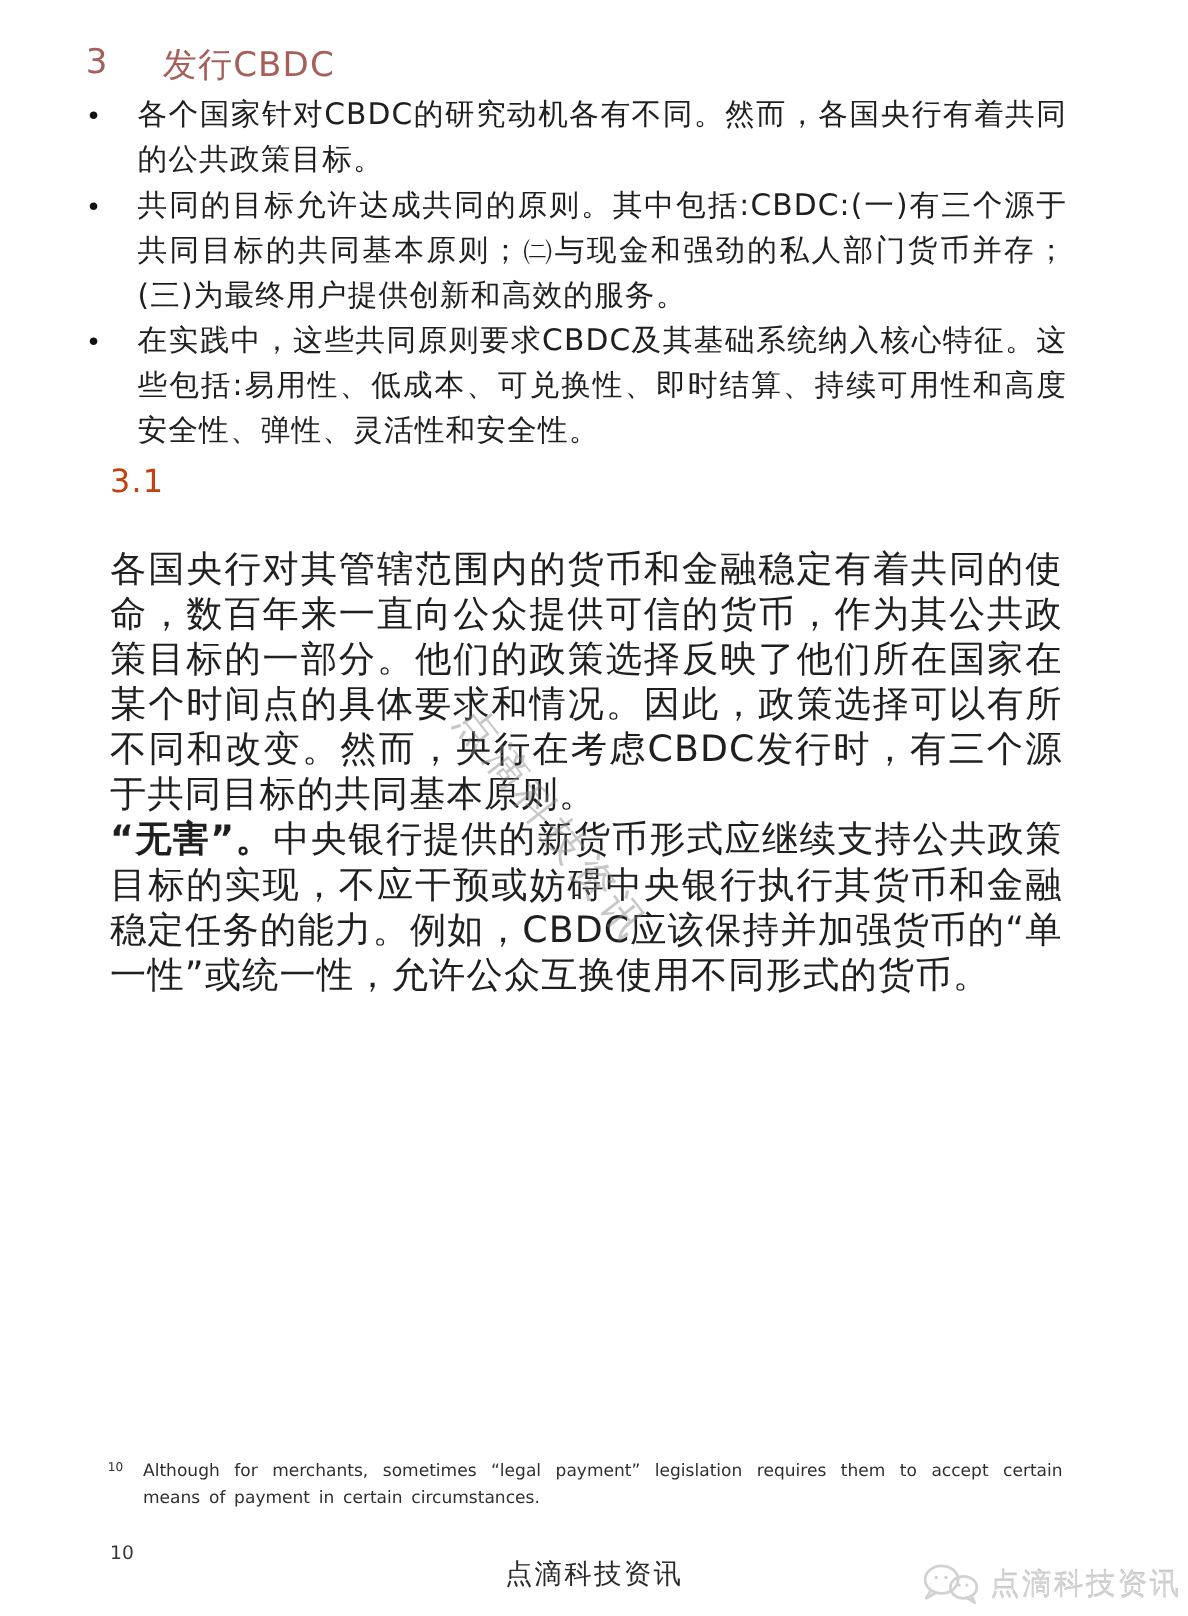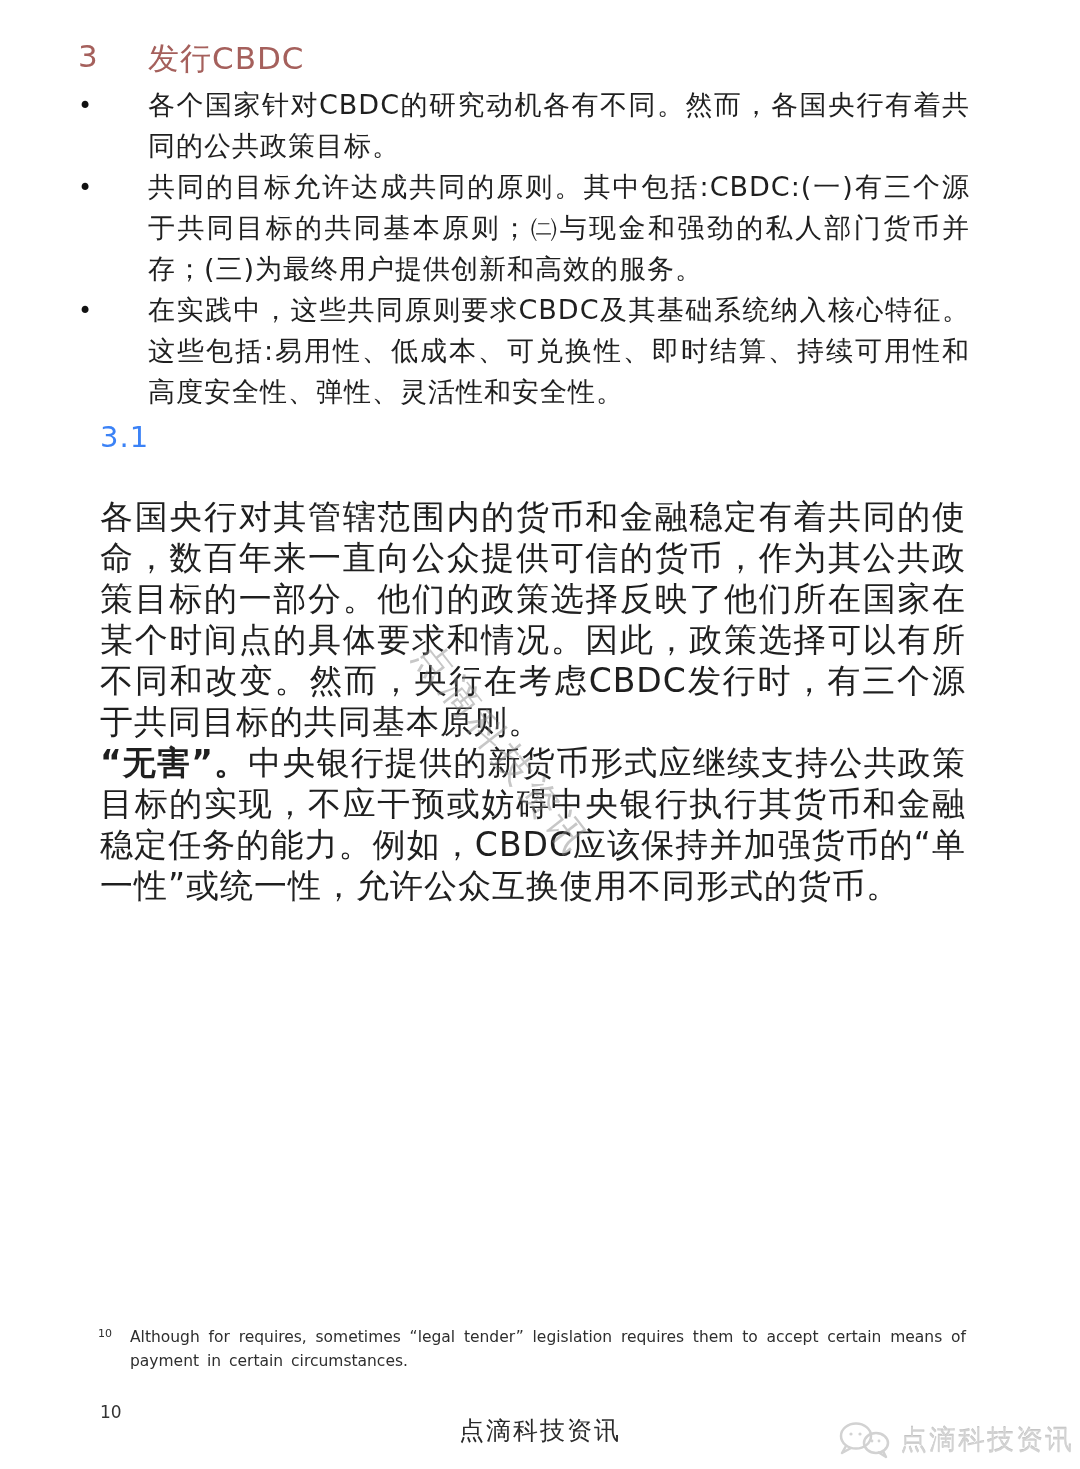--- a/index.html
+++ b/index.html
@@ -22,26 +22,26 @@
   .bullet-list{
     position:absolute;top:84px;left:78px;width:892px;
   }
   .bullet-item{display:flex;align-items:flex-start;}
   .bullet-dot{
     width:47px;flex:0 0 47px;font-size:24px;line-height:41px;color:#111;
     padding-top:2px;
   }
   .bullet-text{
     flex:1;font-size:27px;line-height:41px;letter-spacing:1px;
-    text-align:justify;color:#1f1f1f;margin-left:23px;
+    text-align:justify;color:#1f1f1f;
   }
   
   .sub-heading{
     position:absolute;top:420px;left:100px;
-    font-size:29px;color:#3b82f6;letter-spacing:1px;
+    font-size:29px;color:#c2410c;letter-spacing:1px;
     display:flex;
   }
   .sub-heading .num{display:inline-block;width:76px;}
   
   .body-block{
     position:absolute;top:496px;left:100px;width:866px;
   }
   .para{
     font-size:33px;line-height:41px;letter-spacing:1px;
     text-align:justify;color:#1f1f1f;
@@ -120,21 +120,21 @@
     </div>
     <div class="para">
       <span class="para-lead">“无害”。</span><span>中央银行提供的新货币形式应继续支持公共政策目标的实现，不应干预或妨碍中央银行执行其货币和金融稳定任务的能力。例如，CBDC应该保持并加强货币的“单一性”或统一性，允许公众互换使用不同形式的货币。</span>
     </div>
   </div>
 
   <div class="watermark-diagonal">点滴科技资讯</div>
 
   <div class="footnote">
     <span class="fn-num">10</span>
-    <div class="fn-text">Although for requires, sometimes “legal tender” legislation requires them to accept certain means of payment in certain circumstances.</div>
+    <div class="fn-text">Although for merchants, sometimes “legal payment” legislation requires them to accept certain means of payment in certain circumstances.</div>
   </div>
 
   <div class="footer-pagenum">10</div>
   <div class="footer-center">点滴科技资讯</div>
 
   <div class="brand-watermark">
     <span class="brand-icon">
       <svg width="58" height="40" viewBox="0 0 58 40" fill="none" xmlns="http://www.w3.org/2000/svg">
         <ellipse cx="20" cy="16" rx="15" ry="12.5" stroke="#d2d2d2" stroke-width="2.5" fill="none"></ellipse>
         <path d="M10 26 L6 33 L15 28" stroke="#d2d2d2" stroke-width="2.5" fill="none" stroke-linejoin="round"></path>

